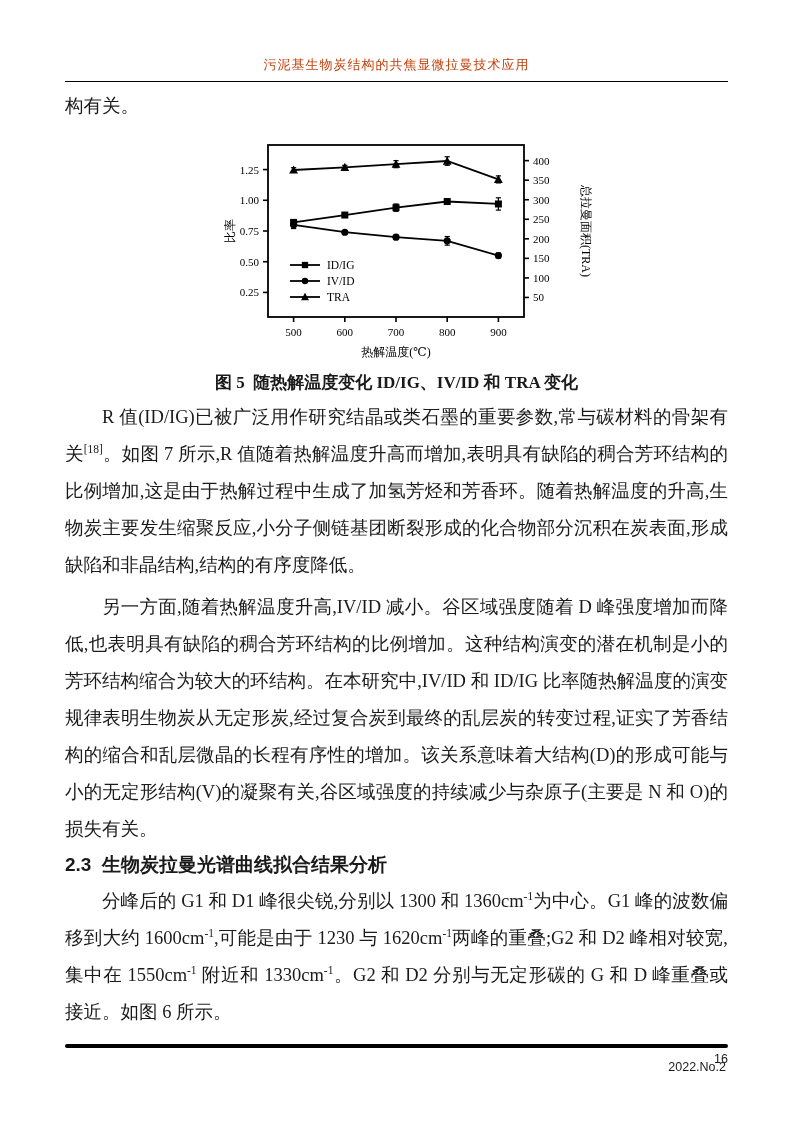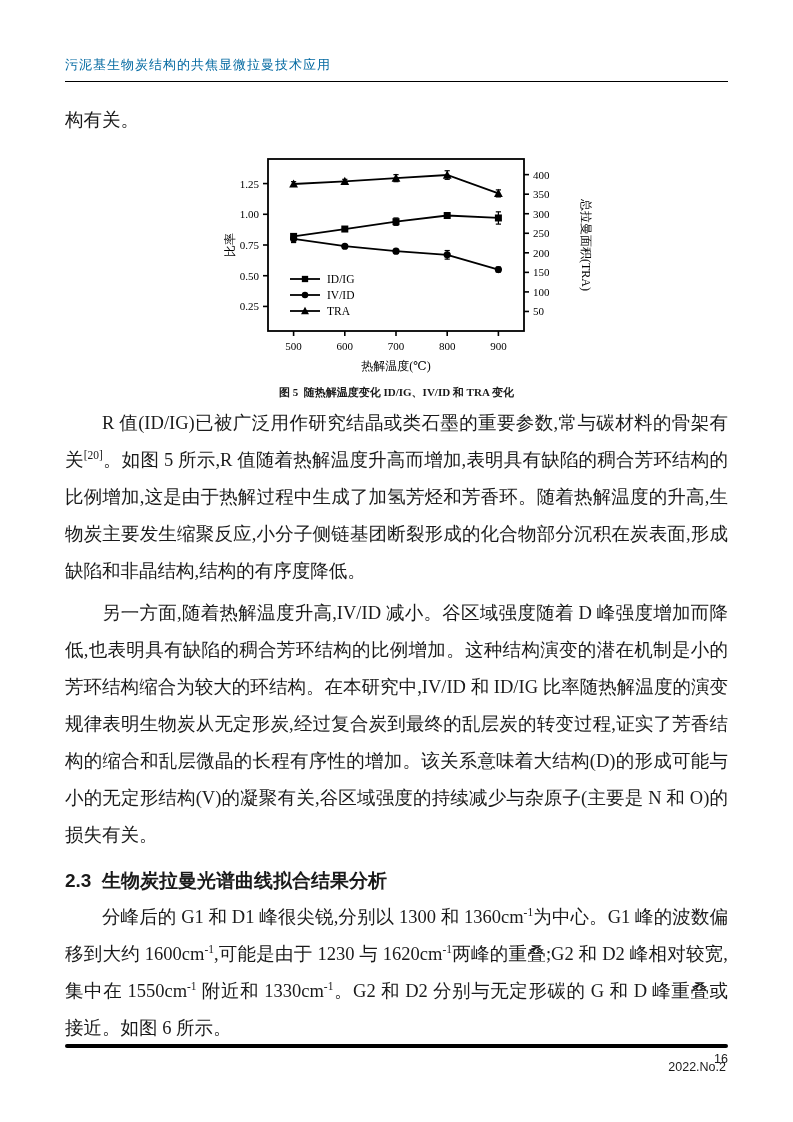--- a/index.html
+++ b/index.html
@@ -4,38 +4,38 @@
 <style>
   * { margin:0; padding:0; box-sizing:border-box; }
   html,body { background:#fff; }
   .page {
     position:relative; width:793px; height:1122px; margin:0 auto;
     background:#ffffff; overflow:hidden;
     font-family:"Liberation Serif","DejaVu Serif",serif; color:#1a1a1a;
   }
   .content { padding:56px 65px 0 65px; }
   .header-title {
-    font-size:13px; letter-spacing:1px; color:#0369a1;
+    text-align:center; font-size:13px; letter-spacing:1px; color:#c2410c;
   }
   .header-rule { border-top:1.6px solid #000; margin-top:7px; }
-  .lead-text { font-size:18.5px; line-height:37px; margin-top:20px; }
+  .lead-text { font-size:18.5px; line-height:37px; margin-top:6px; }
   .figure-wrap { text-align:center; margin-top:8px; }
   .figure-wrap svg { display:inline-block; margin-left:26px; }
   .fig-caption {
-    text-align:center; font-weight:bold; font-size:11px; margin-top:6px;
+    text-align:center; font-weight:bold; font-size:17px; margin-top:6px;
     white-space:pre-wrap;
   }
   p.body {
     font-size:18.5px; line-height:37px; text-align:justify;
     text-indent:2em; margin-top:5px;
   }
   sup.ref { font-size:0.62em; vertical-align:super; line-height:0; }
   .section-heading {
     font-family:"Liberation Sans","DejaVu Sans",sans-serif;
-    font-weight:bold; font-size:19px; margin-top:14px; white-space:pre-wrap;
+    font-weight:bold; font-size:19px; margin-top:4px; white-space:pre-wrap;
   }
   .footer { position:absolute; left:65px; right:65px; top:1044px; }
   .footer-bar { height:4px; background:#000; border-radius:2px/2px; }
   .footer-row {
     position:relative; margin-top:4px; height:18px;
     font-family:"Liberation Sans","DejaVu Sans",sans-serif; font-size:12.5px;
   }
   .page-number { position:absolute; left:0; right:0; text-align:right; }
   .issue-label { position:absolute; right:2px; top:8px; }
   .chart-text { font-family:"Liberation Serif","DejaVu Serif",serif; }
@@ -161,21 +161,21 @@
           <line x1="70" y1="148" x2="100" y2="148" stroke="#000000" stroke-width="1.8"></line>
           <circle cx="85" cy="148" r="3.24" fill="#000000"></circle>
           <text x="107" y="152" text-anchor="start" font-size="11.5" fill="#000000" class="chart-text">IV/ID</text>
           <line x1="70" y1="164" x2="100" y2="164" stroke="#000000" stroke-width="1.8"></line>
           <polygon points="85,159.86 88.96,167.24 81.04,167.24" fill="#000000"></polygon>
           <text x="107" y="168" text-anchor="start" font-size="11.5" fill="#000000" class="chart-text">TRA</text>
         </svg>
     </div>
     <div class="fig-caption">图 5  随热解温度变化 ID/IG、IV/ID 和 TRA 变化</div>
 
-    <p class="body"><span>R 值(ID/IG)已被广泛用作研究结晶或类石墨的重要参数,常与碳材料的骨架有关</span><sup class="ref">[20]</sup><span>。如图 5 所示,R 值随着热解温度升高而增加,表明具有缺陷的稠合芳环结构的比例增加,这是由于热解过程中生成了加氢芳烃和芳香环。随着热解温度的升高,生物炭主要发生缩聚反应,小分子侧链基团断裂形成的化合物部分沉积在炭表面,形成缺陷和非晶结构,结构的有序度降低。</span></p>
+    <p class="body"><span>R 值(ID/IG)已被广泛用作研究结晶或类石墨的重要参数,常与碳材料的骨架有关</span><sup class="ref">[18]</sup><span>。如图 7 所示,R 值随着热解温度升高而增加,表明具有缺陷的稠合芳环结构的比例增加,这是由于热解过程中生成了加氢芳烃和芳香环。随着热解温度的升高,生物炭主要发生缩聚反应,小分子侧链基团断裂形成的化合物部分沉积在炭表面,形成缺陷和非晶结构,结构的有序度降低。</span></p>
     <p class="body"><span>另一方面,随着热解温度升高,IV/ID 减小。谷区域强度随着 D 峰强度增加而降低,也表明具有缺陷的稠合芳环结构的比例增加。这种结构演变的潜在机制是小的芳环结构缩合为较大的环结构。在本研究中,IV/ID 和 ID/IG 比率随热解温度的演变规律表明生物炭从无定形炭,经过复合炭到最终的乱层炭的转变过程,证实了芳香结构的缩合和乱层微晶的长程有序性的增加。该关系意味着大结构(D)的形成可能与小的无定形结构(V)的凝聚有关,谷区域强度的持续减少与杂原子(主要是 N 和 O)的损失有关。</span></p>
 
     <h2 class="section-heading">2.3  生物炭拉曼光谱曲线拟合结果分析</h2>
 
     <p class="body"><span>分峰后的 G1 和 D1 峰很尖锐,分别以 1300 和 1360cm</span><sup class="ref">-1</sup><span>为中心。G1 峰的波数偏移到大约 1600cm</span><sup class="ref">-1</sup><span>,可能是由于 1230 与 1620cm</span><sup class="ref">-1</sup><span>两峰的重叠;G2 和 D2 峰相对较宽,集中在 1550cm</span><sup class="ref">-1</sup><span> 附近和 1330cm</span><sup class="ref">-1</sup><span>。G2 和 D2 分别与无定形碳的 G 和 D 峰重叠或接近。如图 6 所示。</span></p>
   </div>
 
   <div class="footer">
     <div class="footer-bar"></div>
     <div class="footer-row">

